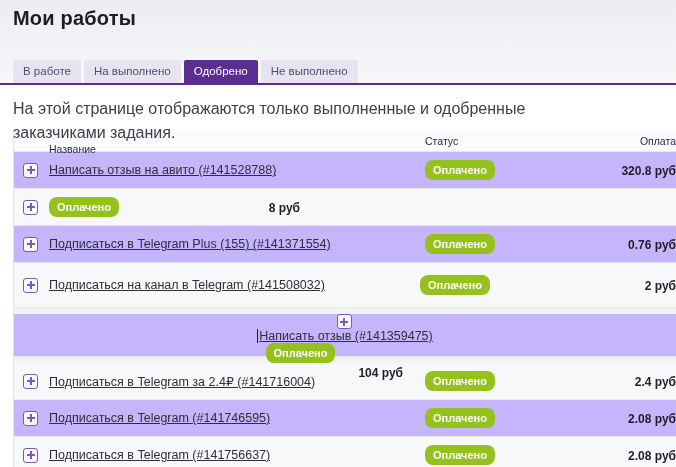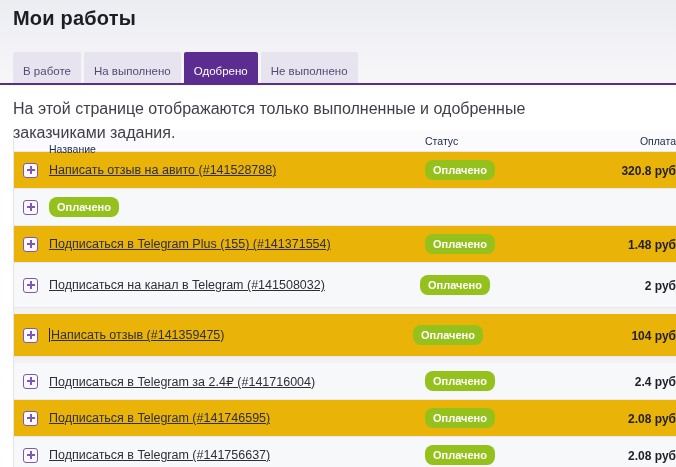--- a/index.html
+++ b/index.html
@@ -18,49 +18,49 @@
   .page-title{
     position:absolute;left:13px;top:7px;
     font-size:20px;font-weight:bold;color:#1d1d26;letter-spacing:.2px;
   }
   .tabs{
     position:absolute;left:13px;bottom:0;display:flex;gap:3px;
   }
   .tab{
     background:#e8e4ef;color:#554a72;
     font-size:11.5px;line-height:1;
-    padding:14px 10px 6px;border-radius:2px 2px 0 0;
+    padding:6px 10px 6px;border-radius:2px 2px 0 0;
     cursor:pointer;white-space:nowrap;
   }
   .tab.active{background:#5b2d90;color:#fff;}
   
   .page-desc{
     padding:12px 0 0 13px;
     font-size:16px;line-height:1.5;color:#40404a;
     white-space:pre-line;height:45px;box-sizing:border-box;
   }
   
   .worktable{
     margin-left:13px;
     border-left:1px solid #e3e3e8;
     box-sizing:border-box;
   }
   .trow,.thead{
     display:flex;align-items:center;
     border-bottom:1px solid #e7e7ec;
-    box-sizing:border-box;background:#eab308;
+    box-sizing:border-box;background:#c4b5fd;
   }
   .thead{
     height:22px;background:#fbfbfd;
     font-size:10.5px;color:#1c2745;
   }
   .trow{height:37px;}
   .trow.shaded{background:#f7f8fa;}
   .trow.tall45{height:45px;}
-  .trow.tall43{height:43px;}
+  .trow.tall43{height:43px;flex-direction:column;}
   .cell-icon{width:35px;padding-left:9px;box-sizing:border-box;flex:none;display:flex;align-items:center;}
   .cell-name{flex:1;min-width:0;display:flex;align-items:center;}
   .cell-status{width:135px;flex:none;}
   .cell-pay{width:116px;flex:none;text-align:right;}
   .thead .cell-name{font-weight:normal;margin-top:16px;}
   .name-link{
     font-size:12.5px;color:#2f2f39;text-decoration:underline;cursor:pointer;
     white-space:nowrap;overflow:hidden;text-overflow:ellipsis;
   }
   .plus-box{
@@ -119,31 +119,32 @@
       </div>
     <div class="cell-status"><span class="badge">Оплачено</span></div>
     <div class="cell-pay"><span class="pay-val">320.8 руб</span></div>
   </div>
 
   <div class="trow shaded">
     <div class="cell-icon">
         <span class="plus-box"></span>
       </div>
     <div class="cell-status"><span class="badge">Оплачено</span></div>
+    <div class="cell-pay"><span class="pay-val">8 руб</span></div>
   </div>
 
   <div class="trow">
     <div class="cell-icon">
         <span class="plus-box"></span>
       </div>
     <div class="cell-name">
         <span class="name-link">Подписаться в Telegram Plus (155) (#141371554)</span>
       </div>
     <div class="cell-status"><span class="badge">Оплачено</span></div>
-    <div class="cell-pay"><span class="pay-val">1.48 руб</span></div>
+    <div class="cell-pay"><span class="pay-val">0.76 руб</span></div>
   </div>
 
   <div class="trow shaded tall45 shift5">
     <div class="cell-icon">
         <span class="plus-box"></span>
       </div>
     <div class="cell-name">
         <span class="name-link">Подписаться на канал в Telegram (#141508032)</span>
       </div>
     <div class="cell-status"><span class="badge">Оплачено</span></div>

